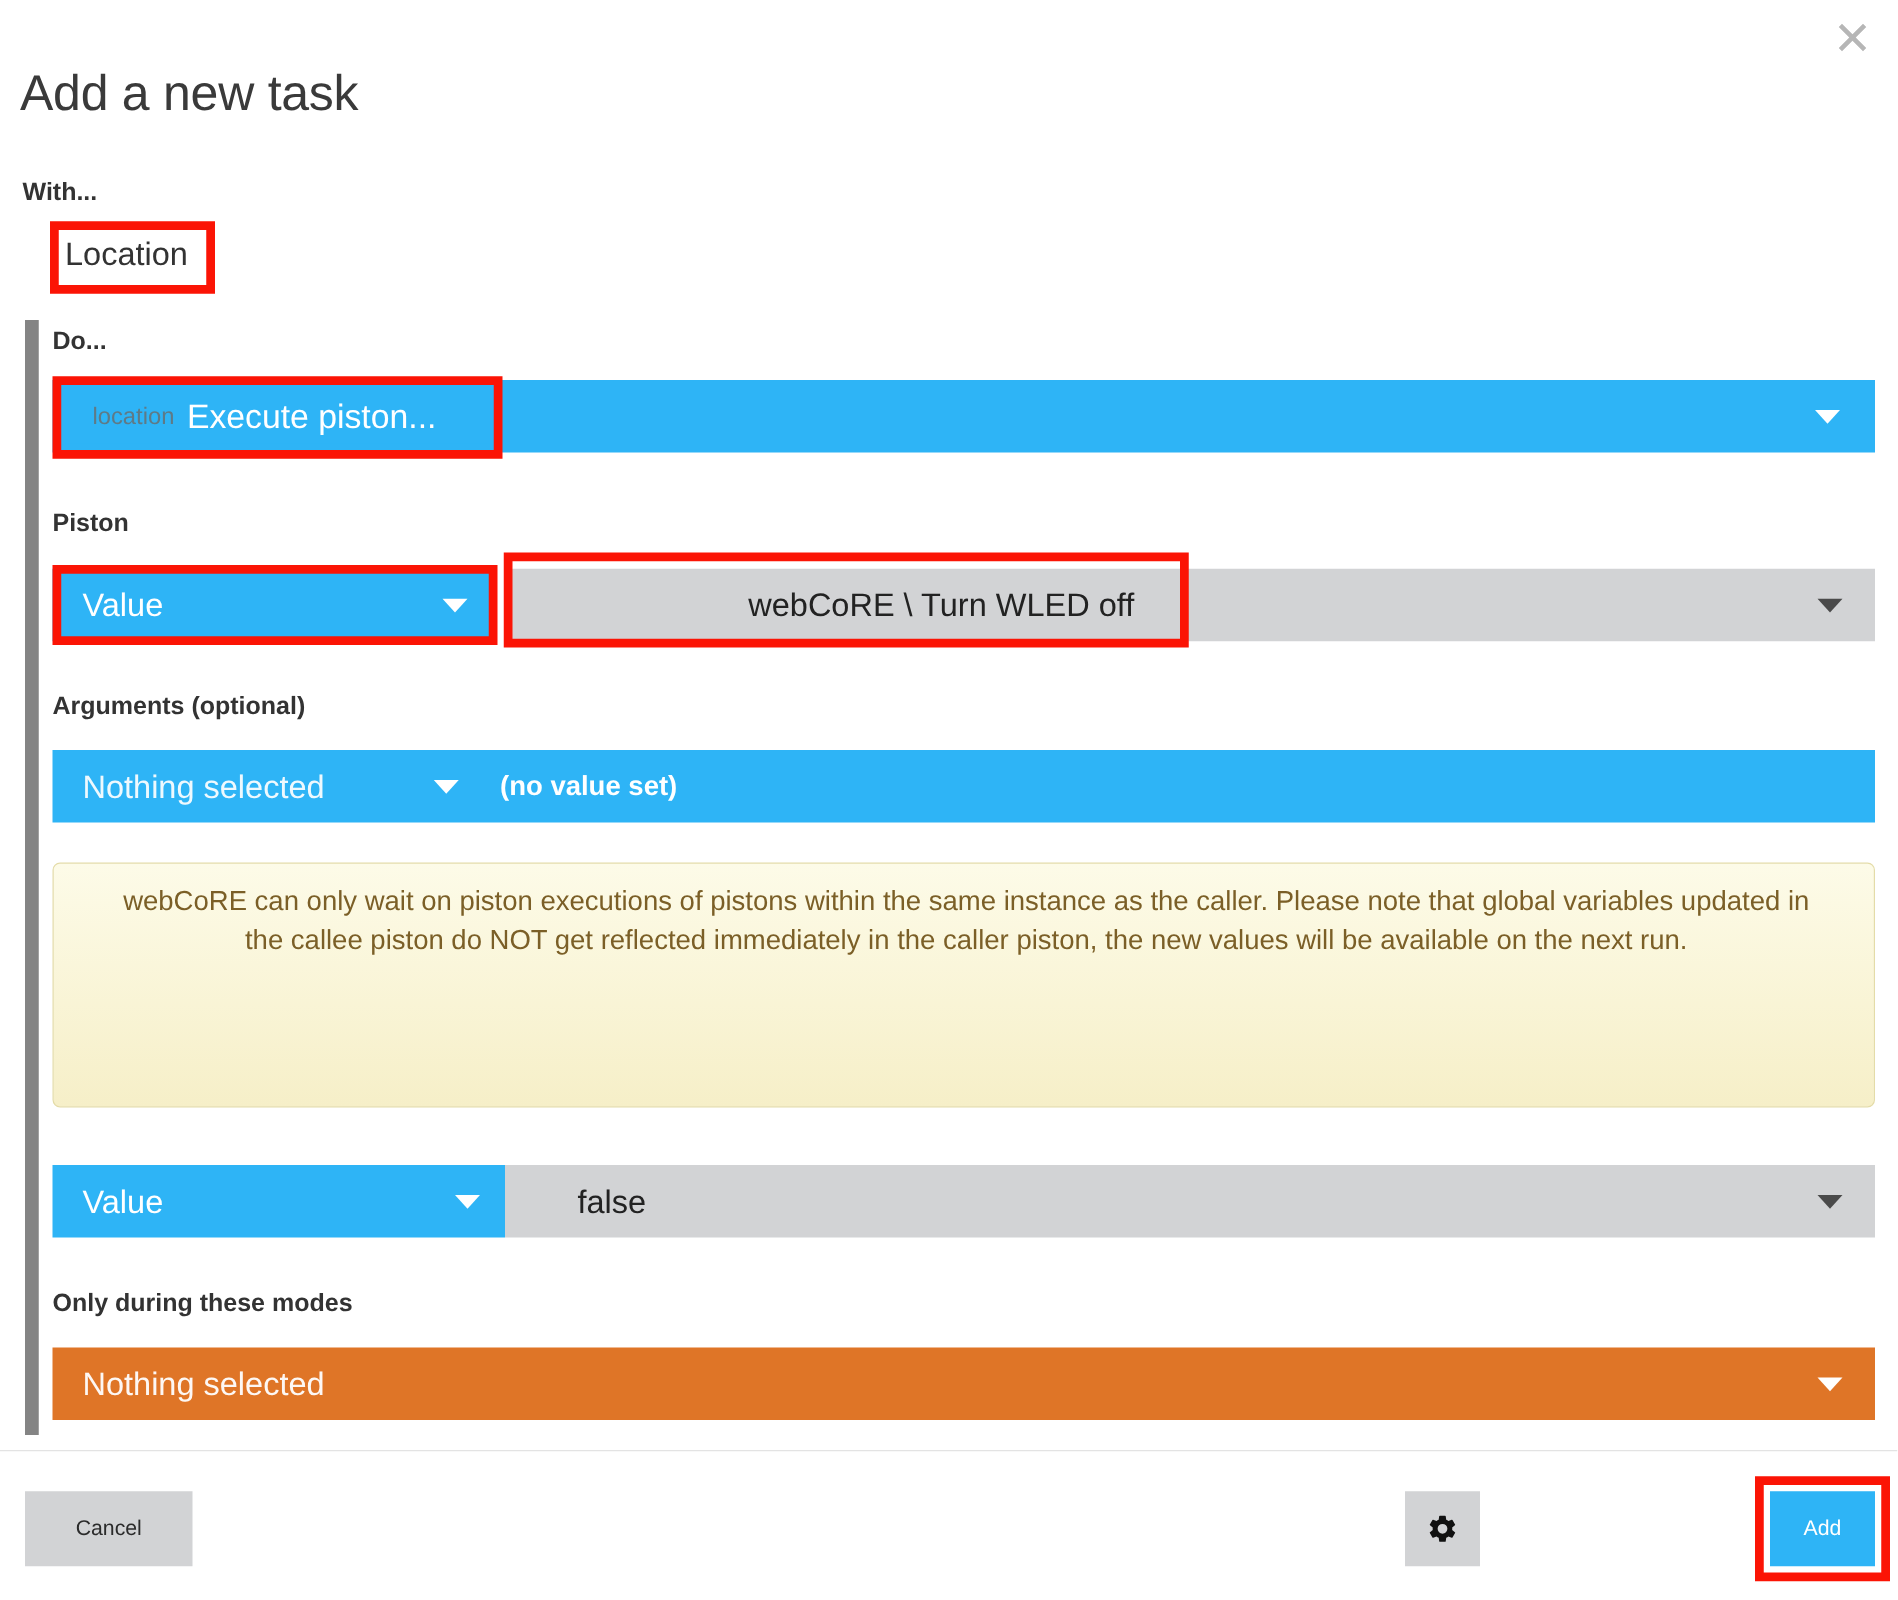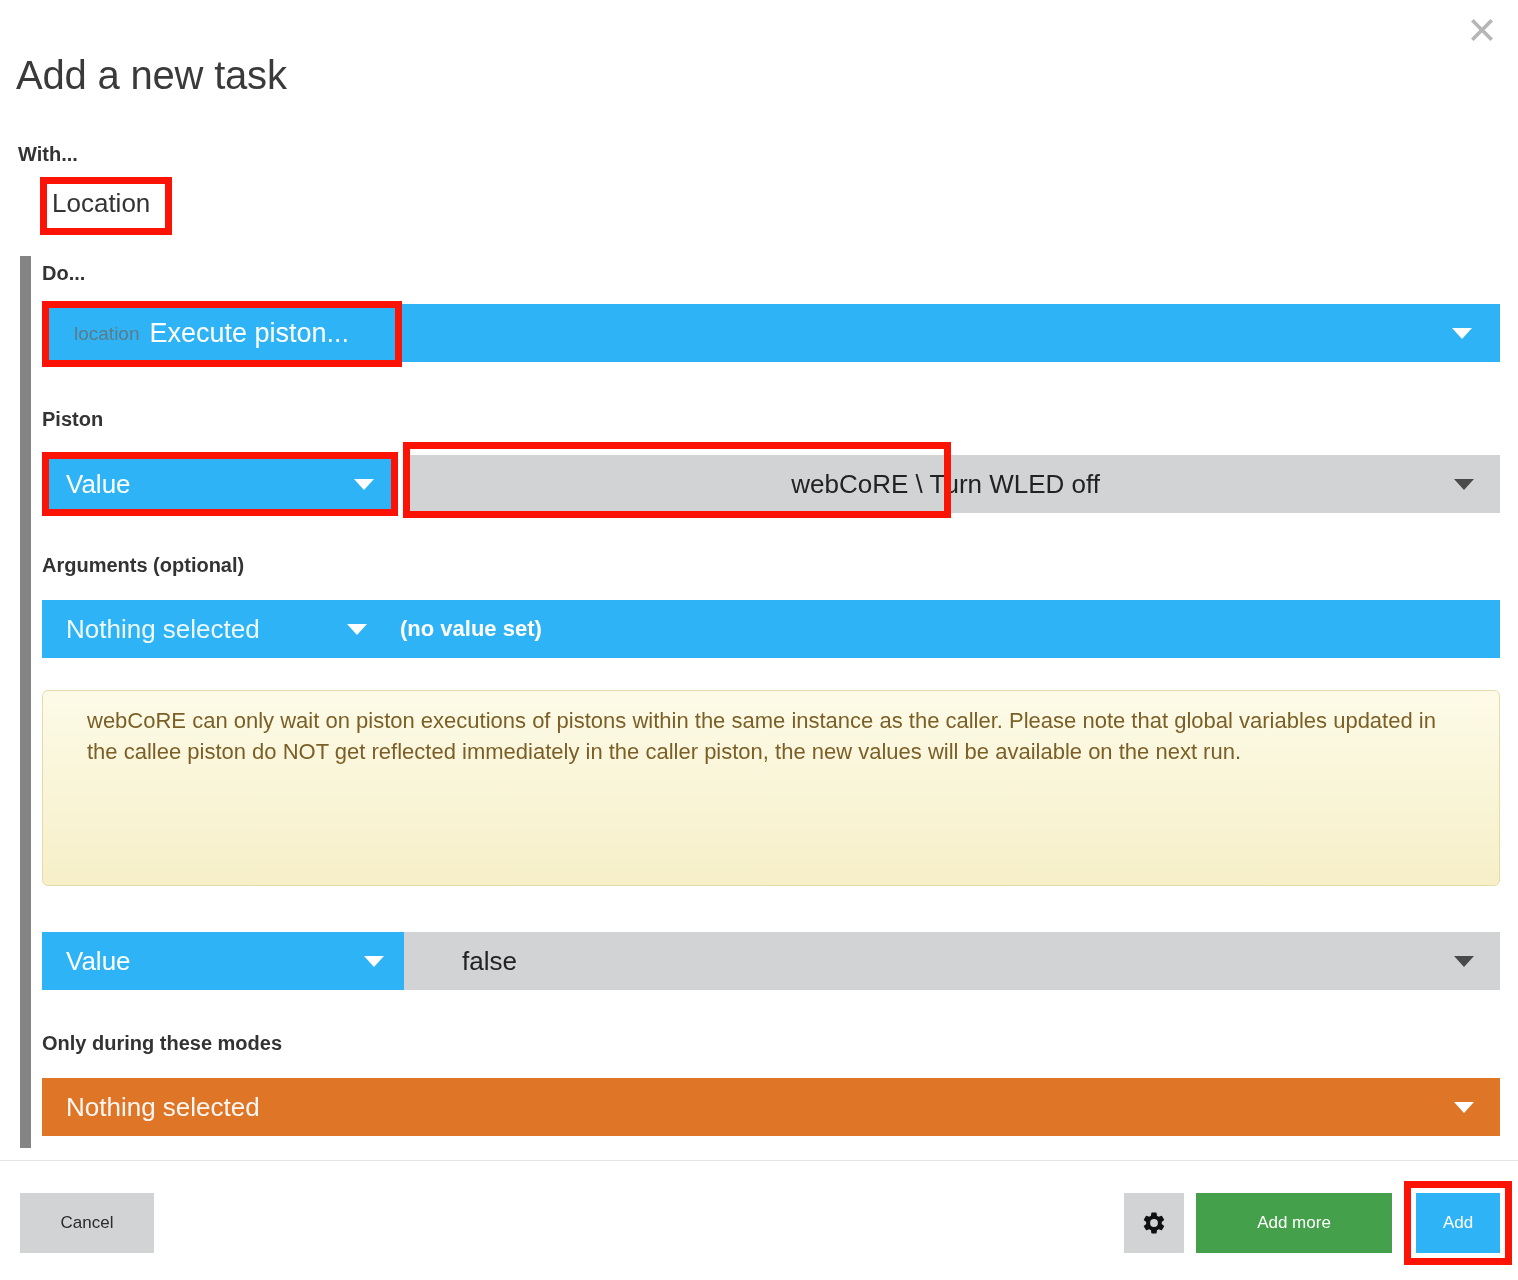--- a/index.html
+++ b/index.html
@@ -148,21 +148,21 @@
   #hl-piston-value { left: 42px; top: 452px; width: 356px; height: 64px; }
 
   #piston-select-bar {
     left: 406px; top: 455px; width: 1094px;
     padding-right: 26px;
     justify-content: flex-end;
   }
   #piston-select-text {
     position: absolute;
     left: 0; right: 0;
-    text-align: right;
+    text-align: center;
     font-size: 26px;
     color: #222222;
     
     padding-right: 400px;
   }
   #hl-piston-select { left: 403px; top: 442px; width: 548px; height: 76px; }
 
   
   #args-label { position: absolute; left: 42px; top: 555px; }
   #args-bar {
@@ -199,20 +199,21 @@
     color: #5a4a20;
     line-height: 1;
     margin-bottom: 14px;
   }
   #warn-text {
     font-size: 22px;
     line-height: 1.42;
     color: #7b5f27;
     padding-left: 22px;
     padding-right: 18px;
+    text-align: center;
   }
 
   
   #false-value-bar {
     left: 42px; top: 932px; width: 362px;
     padding-left: 24px; padding-right: 20px;
     justify-content: space-between;
   }
   #false-value-text { font-size: 26px; color: #ffffff; }
   #false-select-bar {
@@ -345,16 +346,15 @@
   <span class="caret"></span>
 </div>
 
 <div id="footer">
   <div id="cancel-btn" class="btn">Cancel</div>
   <div id="gear-btn" class="btn">
     <svg width="26" height="26" viewBox="0 0 24 24">
       <path fill="#111111" d="M19.14 12.94a7.07 7.07 0 0 0 .06-.94 7.07 7.07 0 0 0-.06-.94l2.03-1.58a.5.5 0 0 0 .12-.62l-1.92-3.32a.5.5 0 0 0-.6-.22l-2.39.96a7.05 7.05 0 0 0-1.63-.94l-.36-2.54a.5.5 0 0 0-.5-.42h-3.84a.5.5 0 0 0-.5.42l-.36 2.54c-.59.24-1.13.55-1.63.94l-2.39-.96a.5.5 0 0 0-.6.22L2.65 8.86a.5.5 0 0 0 .12.62l2.03 1.58c-.04.31-.06.63-.06.94s.02.63.06.94l-2.03 1.58a.5.5 0 0 0-.12.62l1.92 3.32c.12.22.38.3.6.22l2.39-.96c.5.39 1.04.7 1.63.94l.36 2.54c.04.24.25.42.5.42h3.84c.25 0 .46-.18.5-.42l.36-2.54c.59-.24 1.13-.55 1.63-.94l2.39.96c.22.08.48 0 .6-.22l1.92-3.32a.5.5 0 0 0-.12-.62l-2.03-1.58ZM12 15.6A3.6 3.6 0 1 1 15.6 12 3.6 3.6 0 0 1 12 15.6Z"></path>
     </svg>
   </div>
-  <div id="addmore-btn" class="btn">Add more</div>
   <div id="add-btn" class="btn">Add</div>
   <div id="hl-add" class="hl"></div>
 </div>
 
 </body></html>

